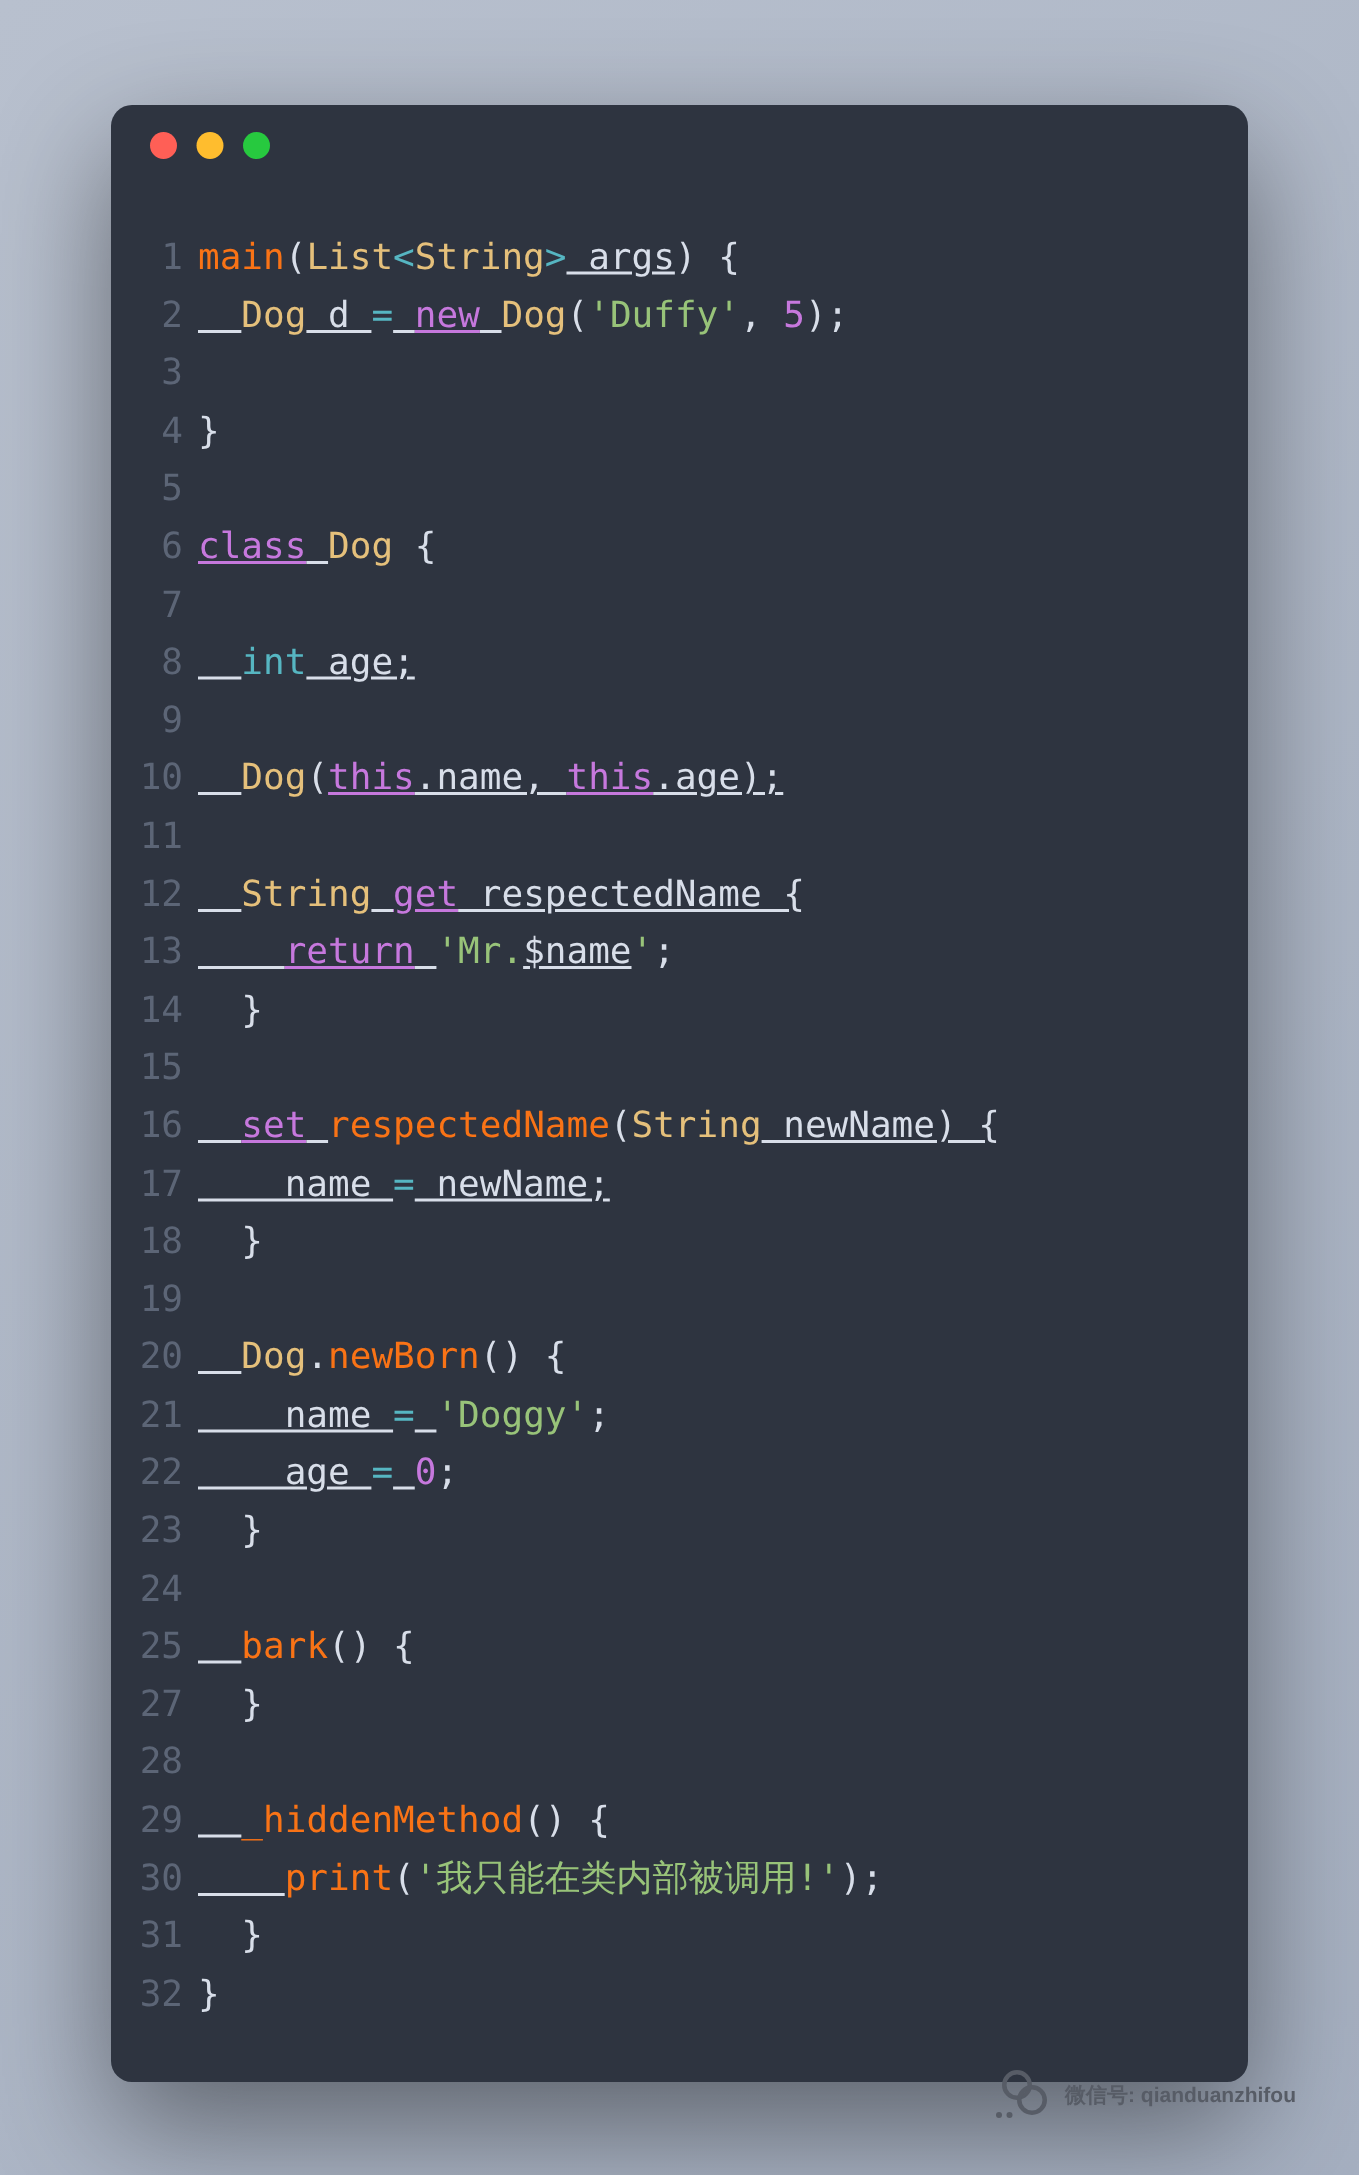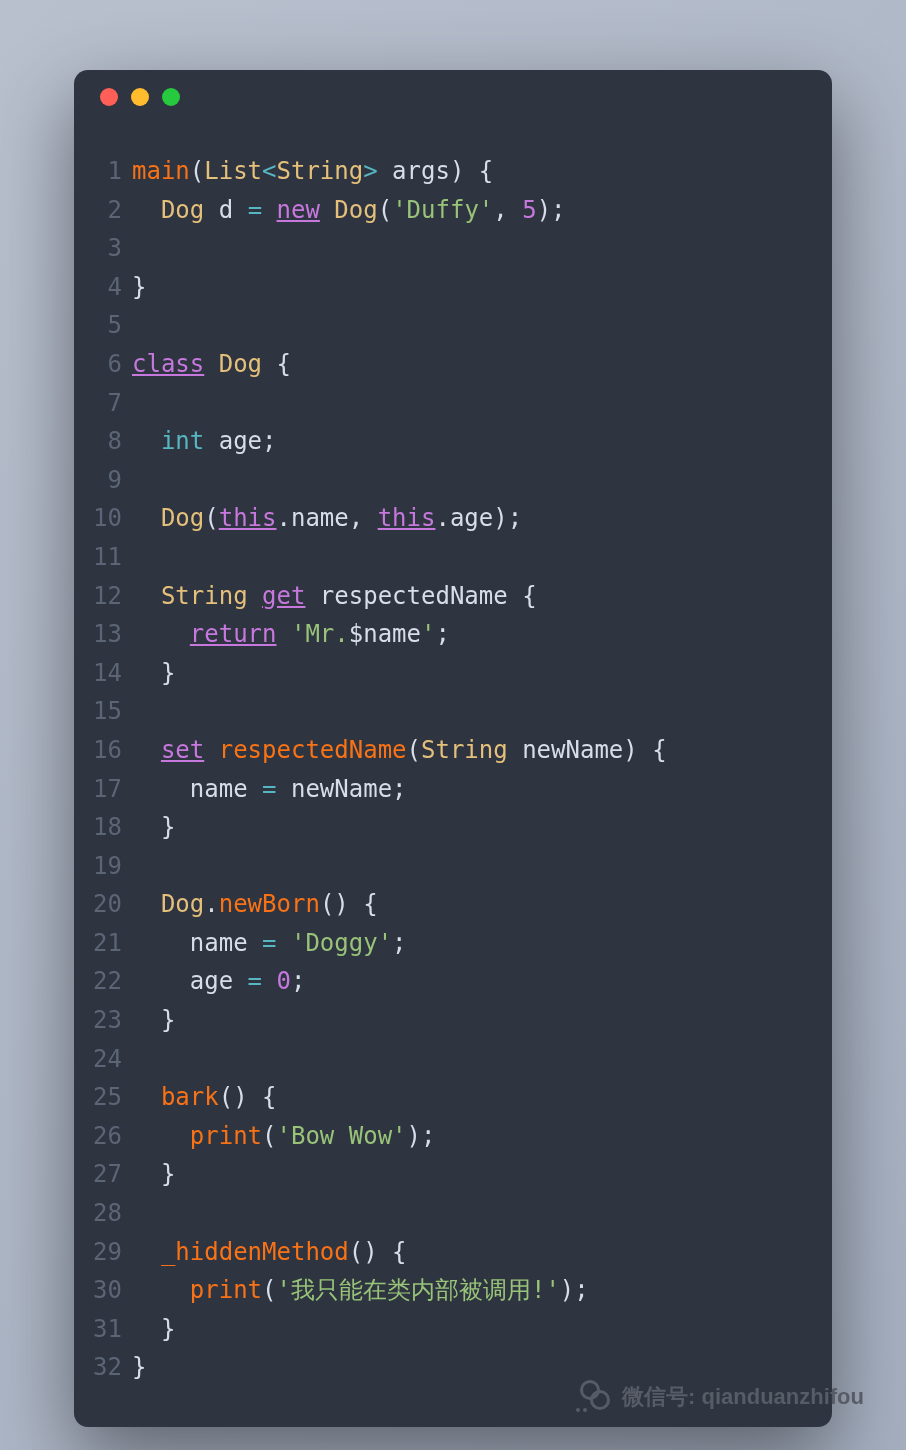--- a/index.html
+++ b/index.html
@@ -50,41 +50,41 @@
     width: 44px;
     text-align: right;
     color: #5c6576;
     flex-shrink: 0;
     padding-right: 10px;
     user-select: none;
   }
   .code {
     color: #d8dee9;
   }
-  .t-plain   { color: #d8dee9; }
+  .t-plain   { color: #d8dee9; text-decoration: underline; }
   .t-keyword { color: #c678dd; text-decoration: underline; }
   .t-type    { color: #56b6c2; }
   .t-class   { color: #e5c07b; }
   .t-func    { color: #f97316; }
   .t-string  { color: #98c379; }
   .t-number  { color: #c678dd; }
   .t-comment { color: #7b88a1; }
   .t-punct   { color: #d8dee9; }
   .t-op      { color: #56b6c2; }
 
   .watermark {
     position: absolute;
     bottom: 36px;
     right: 42px;
     display: flex;
     align-items: center;
     gap: 12px;
     color: #575c66;
     font-family: -apple-system, "PingFang SC", sans-serif;
-    font-size: 22px;
+    font-size: 14px;
     font-weight: 700;
   }
   .wm-icon {
     width: 34px;
     height: 34px;
     position: relative;
   }
   .wm-icon .bubble {
     position: absolute;
     border: 3px solid #575c66;
@@ -124,21 +124,20 @@
       <div class="line"><span class="gutter">16</span><span class="code"><span class="t-plain">  </span><span class="t-keyword">set</span><span class="t-plain"> </span><span class="t-func">respectedName</span><span class="t-punct">(</span><span class="t-class">String</span><span class="t-plain"> newName) {</span></span></div>
       <div class="line"><span class="gutter">17</span><span class="code"><span class="t-plain">    name </span><span class="t-op">=</span><span class="t-plain"> newName;</span></span></div>
       <div class="line"><span class="gutter">18</span><span class="code"><span class="t-punct">  }</span></span></div>
       <div class="line"><span class="gutter">19</span><span class="code"><span class="t-plain"></span></span></div>
       <div class="line"><span class="gutter">20</span><span class="code"><span class="t-plain">  </span><span class="t-class">Dog</span><span class="t-punct">.</span><span class="t-func">newBorn</span><span class="t-punct">() {</span></span></div>
       <div class="line"><span class="gutter">21</span><span class="code"><span class="t-plain">    name </span><span class="t-op">=</span><span class="t-plain"> </span><span class="t-string">'Doggy'</span><span class="t-punct">;</span></span></div>
       <div class="line"><span class="gutter">22</span><span class="code"><span class="t-plain">    age </span><span class="t-op">=</span><span class="t-plain"> </span><span class="t-number">0</span><span class="t-punct">;</span></span></div>
       <div class="line"><span class="gutter">23</span><span class="code"><span class="t-punct">  }</span></span></div>
       <div class="line"><span class="gutter">24</span><span class="code"><span class="t-plain"></span></span></div>
       <div class="line"><span class="gutter">25</span><span class="code"><span class="t-plain">  </span><span class="t-func">bark</span><span class="t-punct">() {</span></span></div>
-      <div class="line"><span class="gutter">26</span><span class="code"><span class="t-plain">    </span><span class="t-func">print</span><span class="t-punct">(</span><span class="t-string">'Bow Wow'</span><span class="t-punct">);</span></span></div>
       <div class="line"><span class="gutter">27</span><span class="code"><span class="t-punct">  }</span></span></div>
       <div class="line"><span class="gutter">28</span><span class="code"><span class="t-plain"></span></span></div>
       <div class="line"><span class="gutter">29</span><span class="code"><span class="t-plain">  </span><span class="t-func">_hiddenMethod</span><span class="t-punct">() {</span></span></div>
       <div class="line"><span class="gutter">30</span><span class="code"><span class="t-plain">    </span><span class="t-func">print</span><span class="t-punct">(</span><span class="t-string">'我只能在类内部被调用!'</span><span class="t-punct">);</span></span></div>
       <div class="line"><span class="gutter">31</span><span class="code"><span class="t-punct">  }</span></span></div>
       <div class="line"><span class="gutter">32</span><span class="code"><span class="t-punct">}</span></span></div>
     </div>
 </div>
 
 <div class="watermark">

